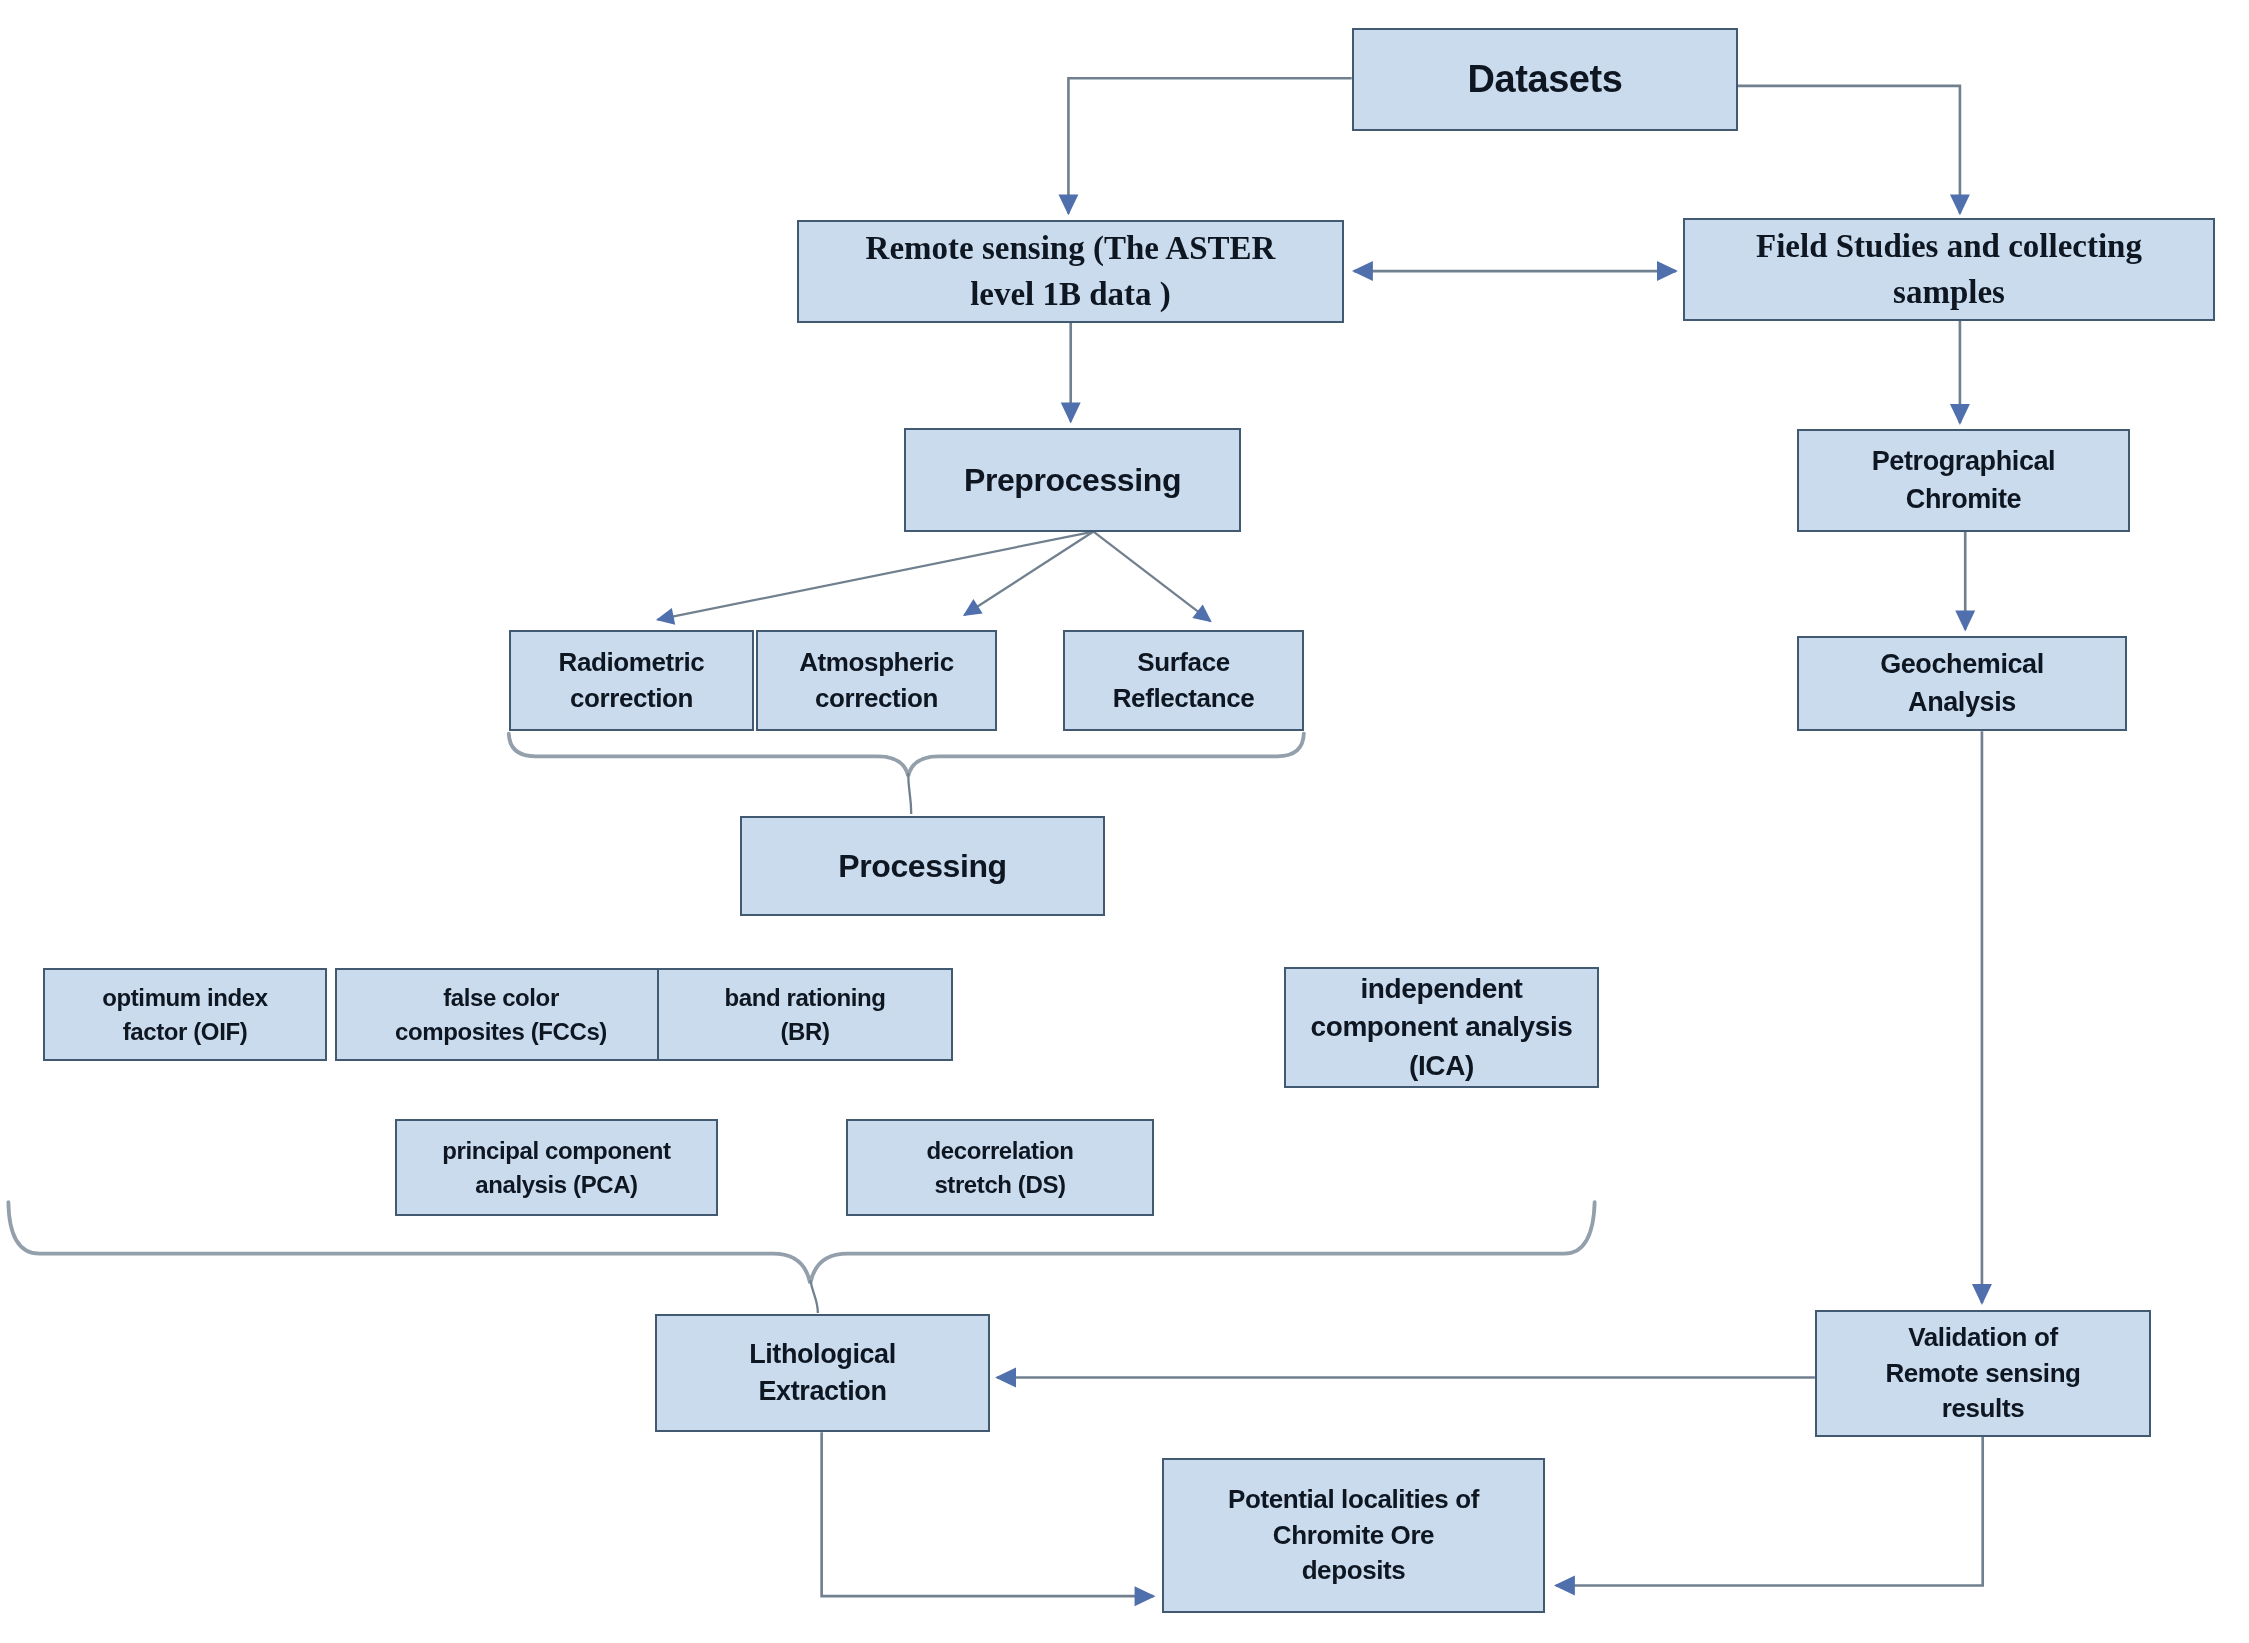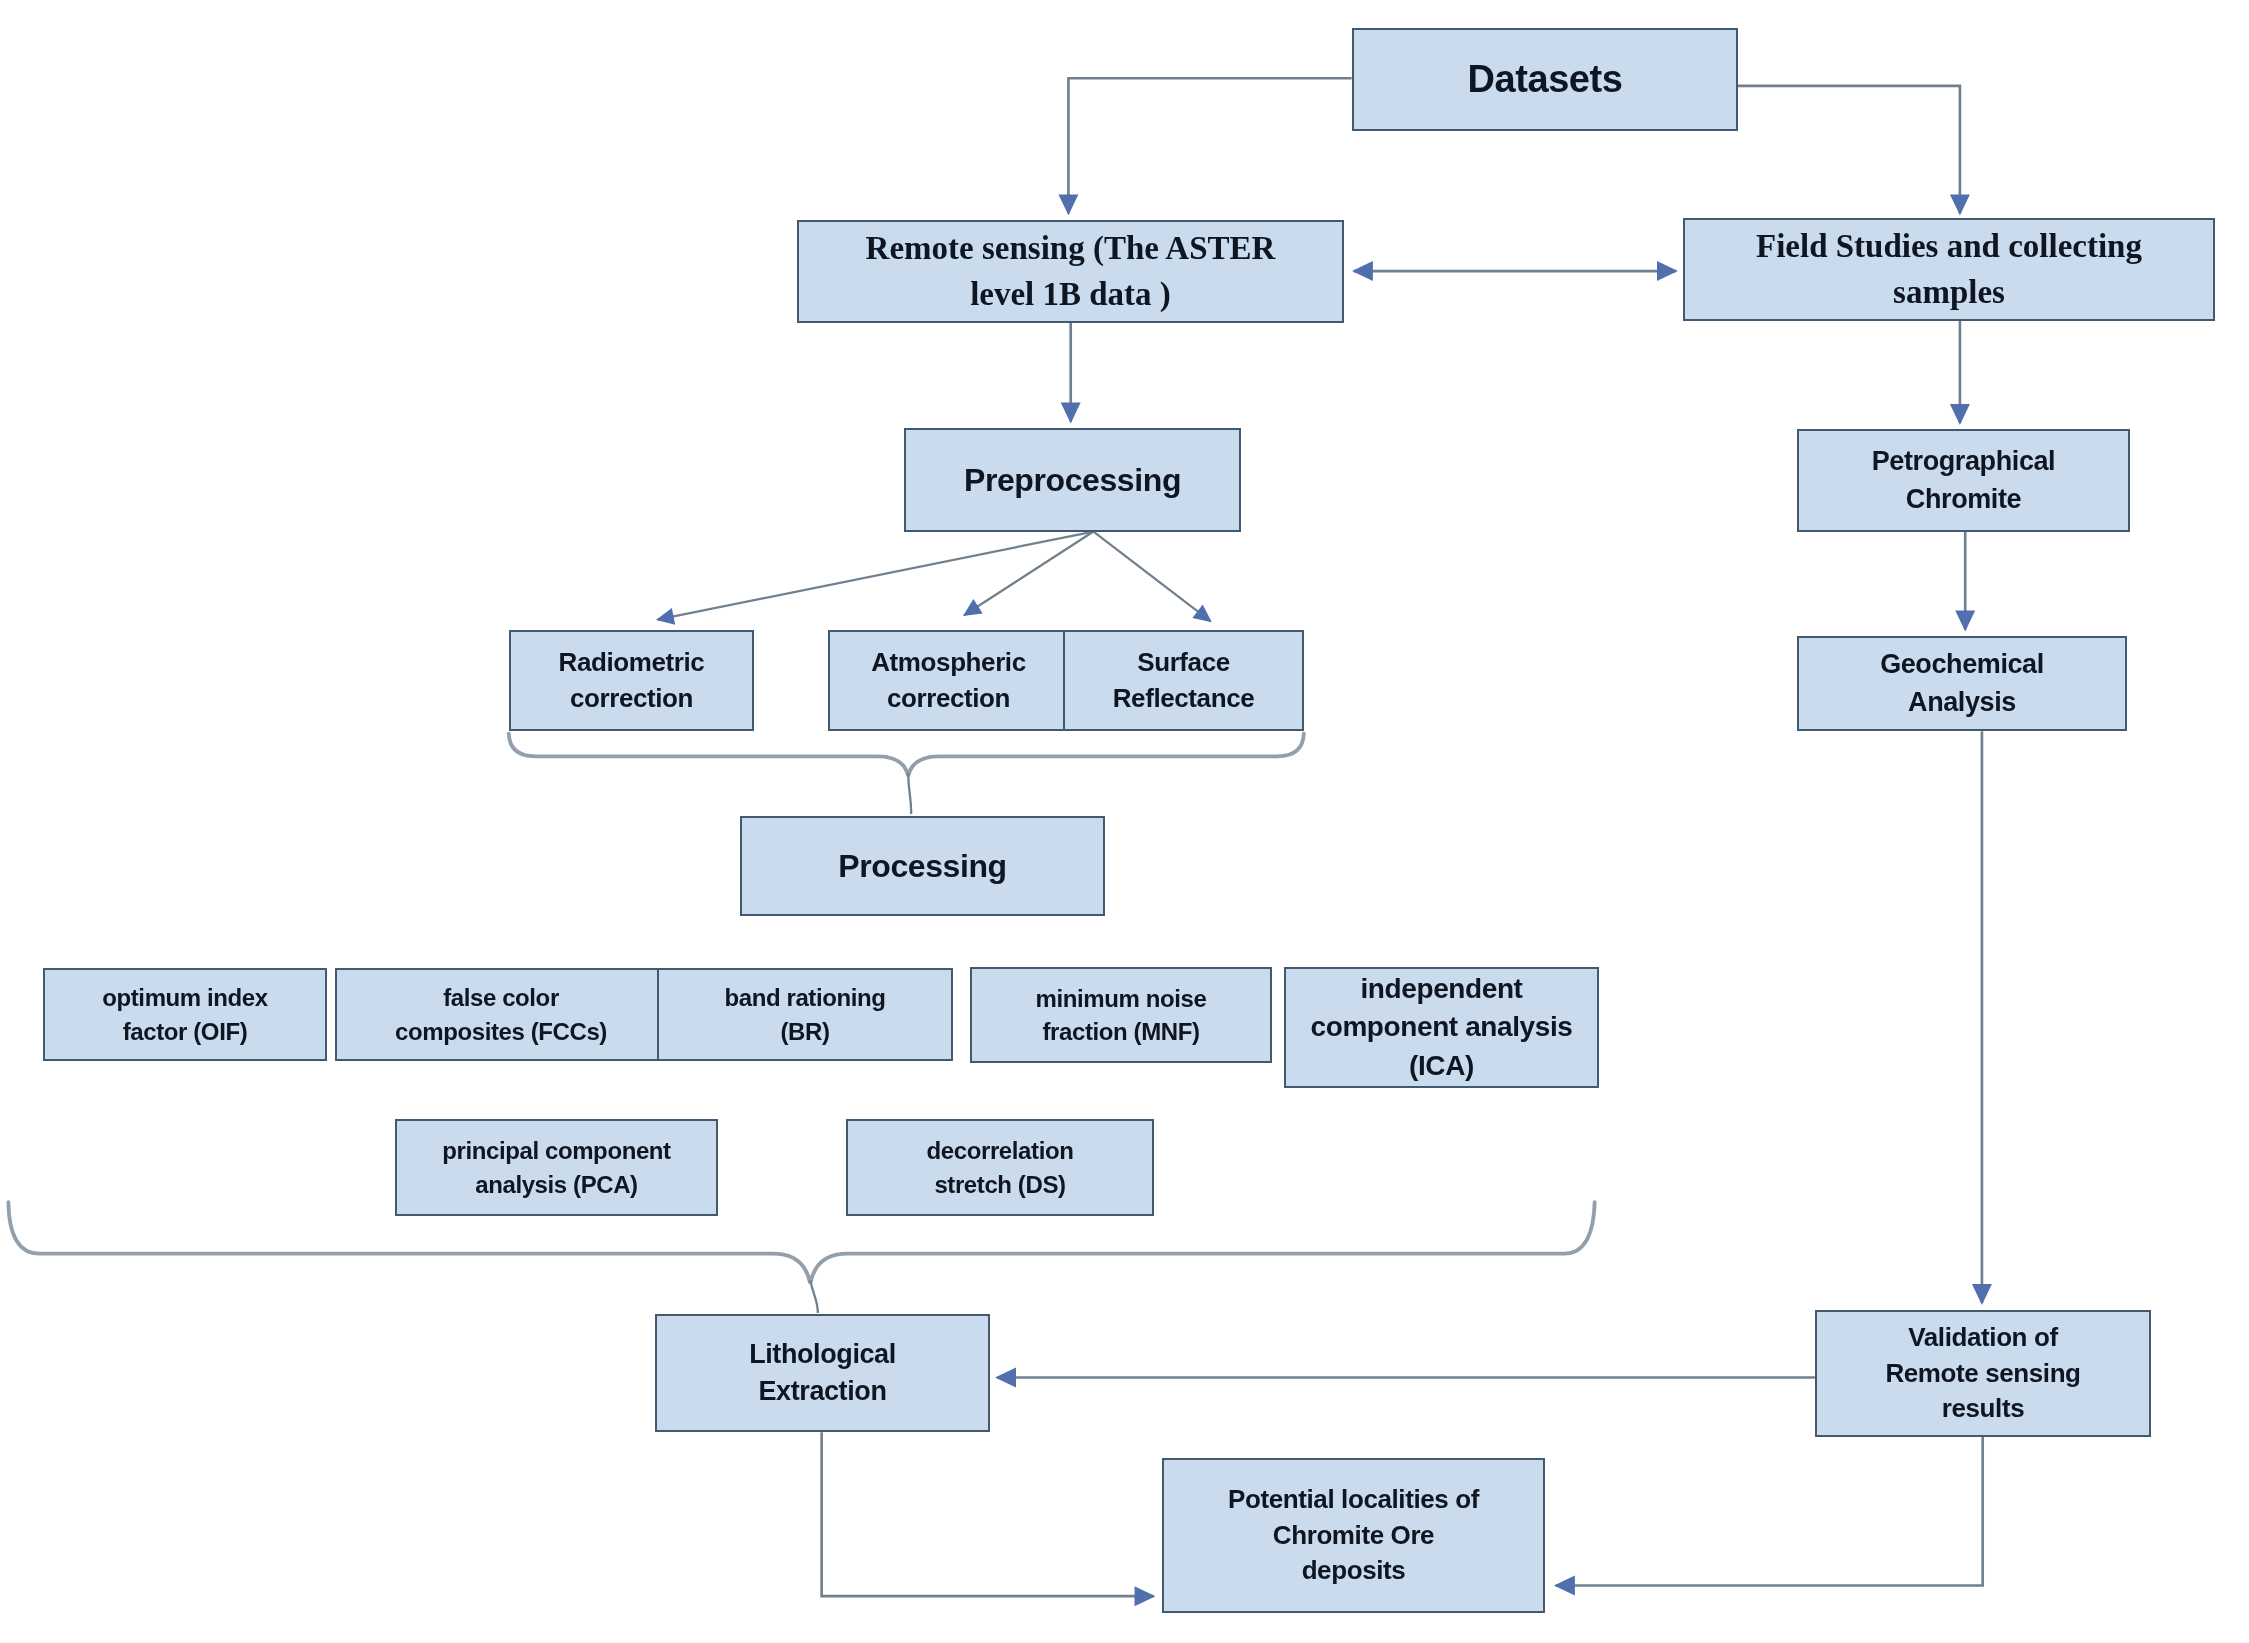--- a/index.html
+++ b/index.html
@@ -71,21 +71,21 @@
 level 1B data )</div>
 
   <div class="node serif" style="left:1683px;top:218px;width:532px;height:103px;font-size:33px;">Field Studies and collecting
 samples</div>
 
   <div class="node" style="left:904px;top:428px;width:337px;height:104px;font-size:32px;">Preprocessing</div>
 
   <div class="node" style="left:509px;top:630px;width:245px;height:101px;font-size:26px;">Radiometric
 correction</div>
 
-  <div class="node" style="left:828px;top:630px;width:241px;height:101px;font-size:26px;">Atmospheric
+  <div class="node" style="left:756px;top:630px;width:241px;height:101px;font-size:26px;">Atmospheric
 correction</div>
 
   <div class="node" style="left:1063px;top:630px;width:241px;height:101px;font-size:26px;">Surface
 Reflectance</div>
 
   <div class="node" style="left:740px;top:816px;width:365px;height:100px;font-size:32px;">Processing</div>
 
   <div class="node" style="left:1797px;top:429px;width:333px;height:103px;font-size:27px;">Petrographical
 Chromite</div>
 
@@ -94,22 +94,20 @@
 
   <div class="node" style="left:43px;top:968px;width:284px;height:93px;font-size:24px;">optimum index
 factor (OIF)</div>
 
   <div class="node" style="left:335px;top:968px;width:332px;height:93px;font-size:24px;">false color
 composites (FCCs)</div>
 
   <div class="node" style="left:657px;top:968px;width:296px;height:93px;font-size:24px;">band rationing
 (BR)</div>
 
-  <div class="node" style="left:970px;top:967px;width:302px;height:96px;font-size:24px;">minimum noise
-fraction (MNF)</div>
 
   <div class="node" style="left:1284px;top:967px;width:315px;height:121px;font-size:28px;">independent
 component analysis
 (ICA)</div>
 
   <div class="node" style="left:395px;top:1119px;width:323px;height:97px;font-size:24px;">principal component
 analysis (PCA)</div>
 
   <div class="node" style="left:846px;top:1119px;width:308px;height:97px;font-size:24px;">decorrelation
 stretch (DS)</div>

